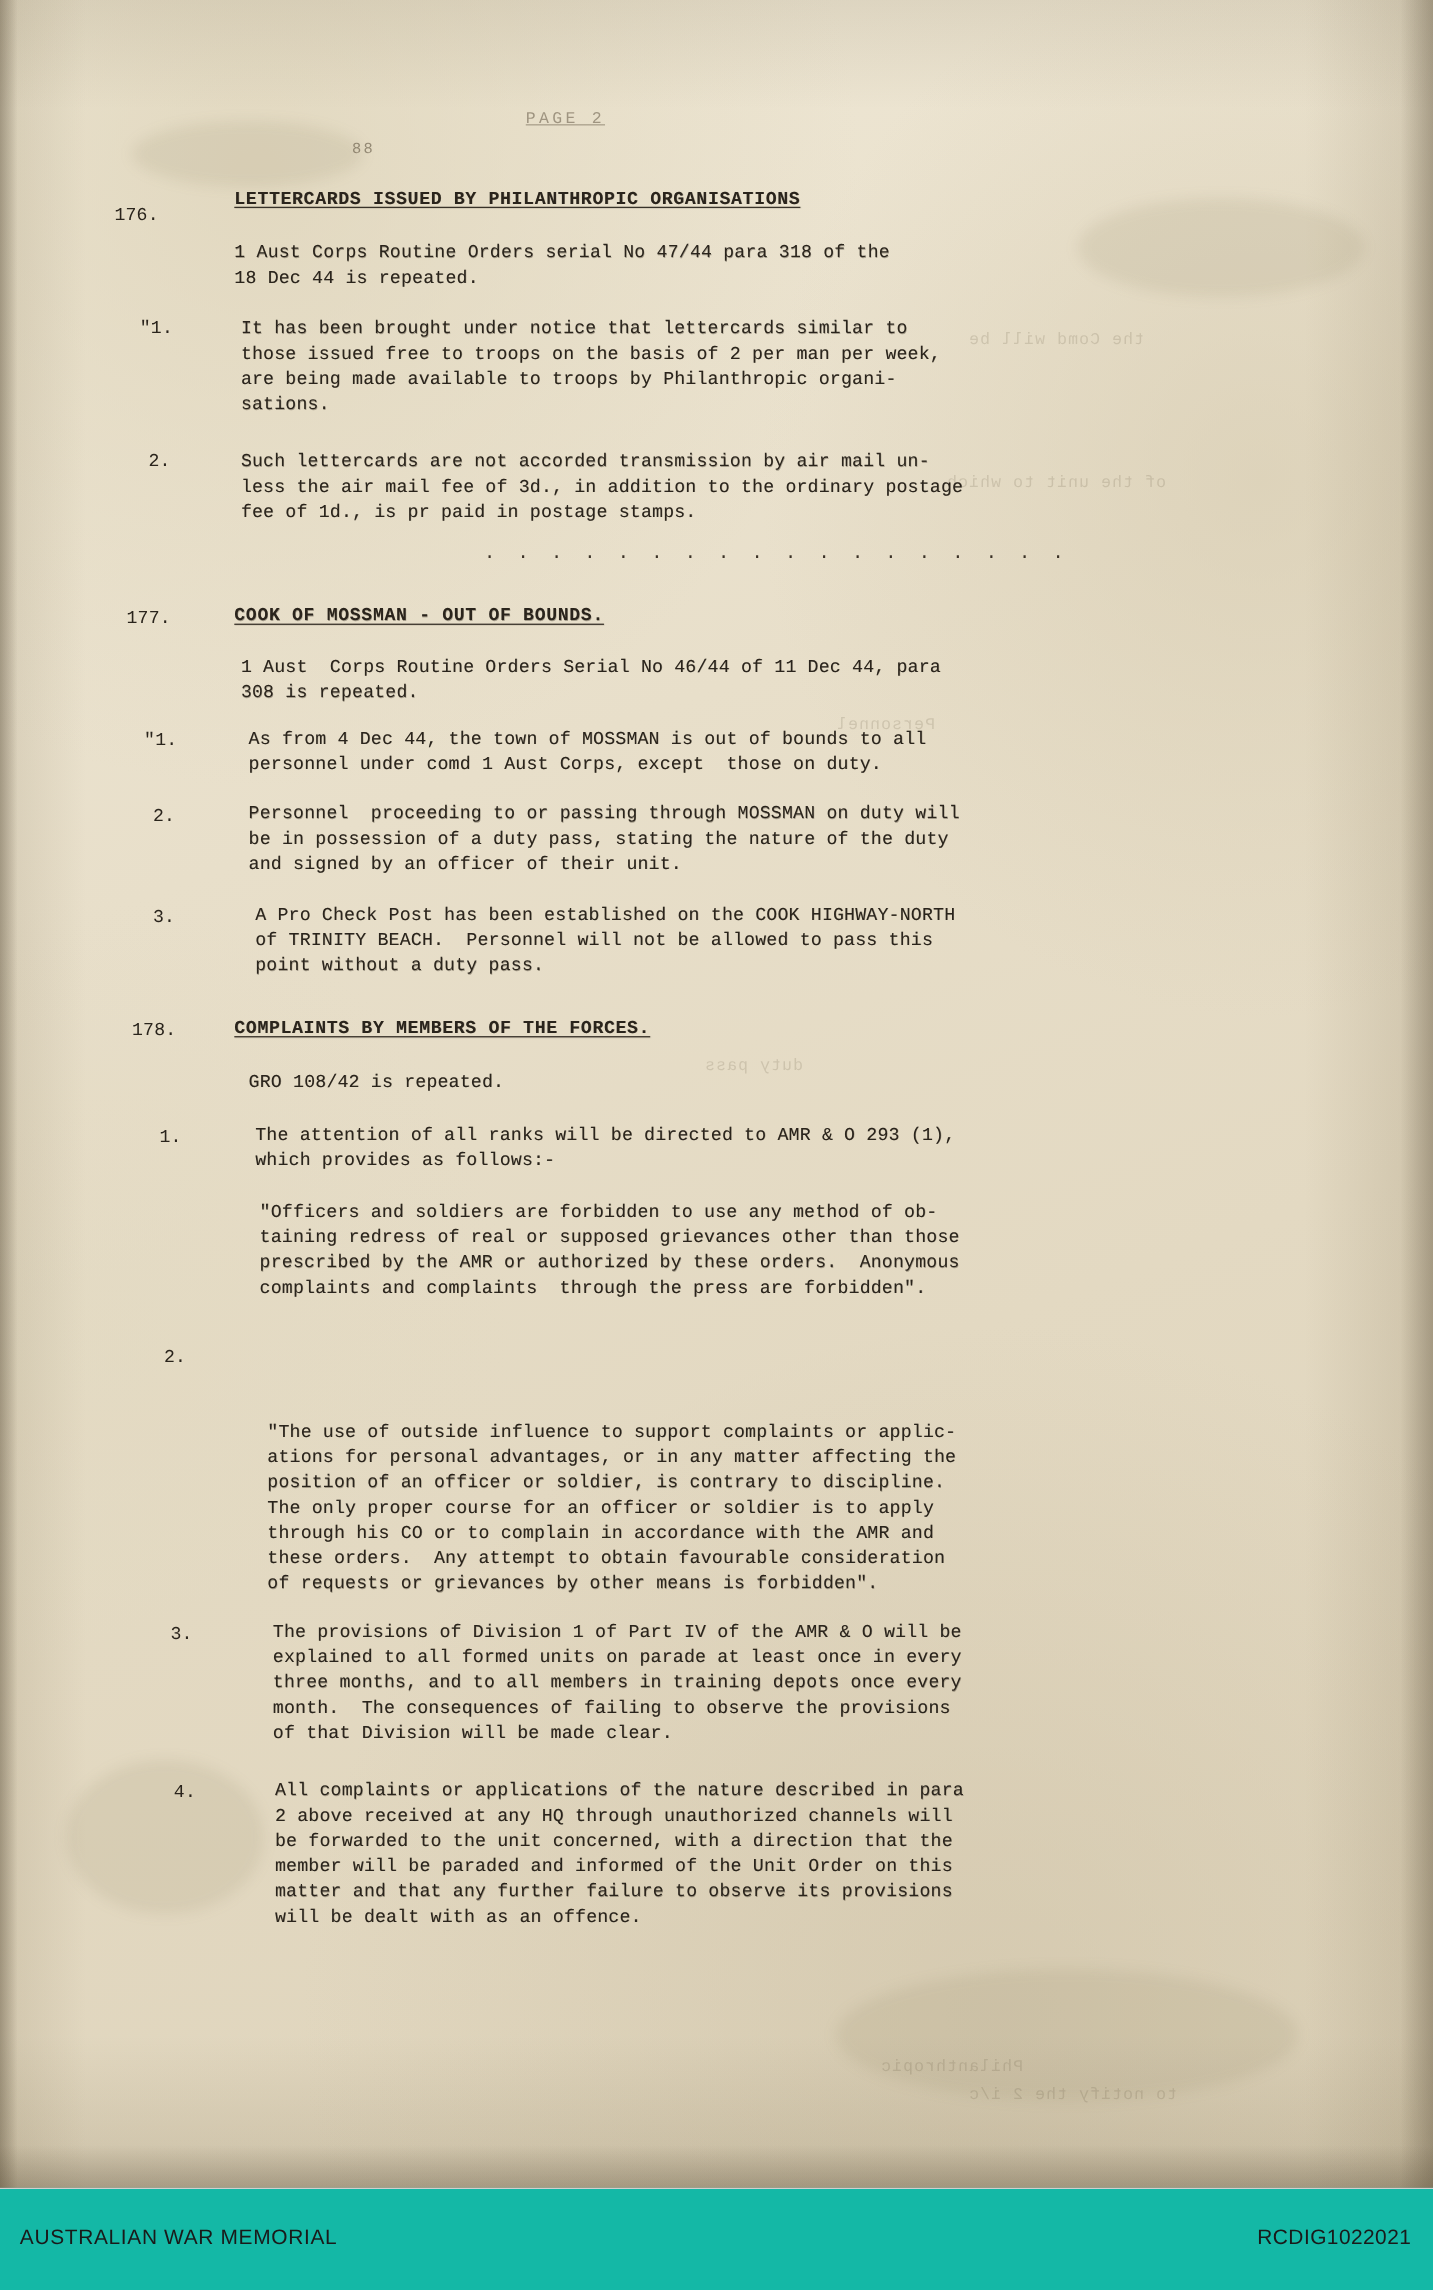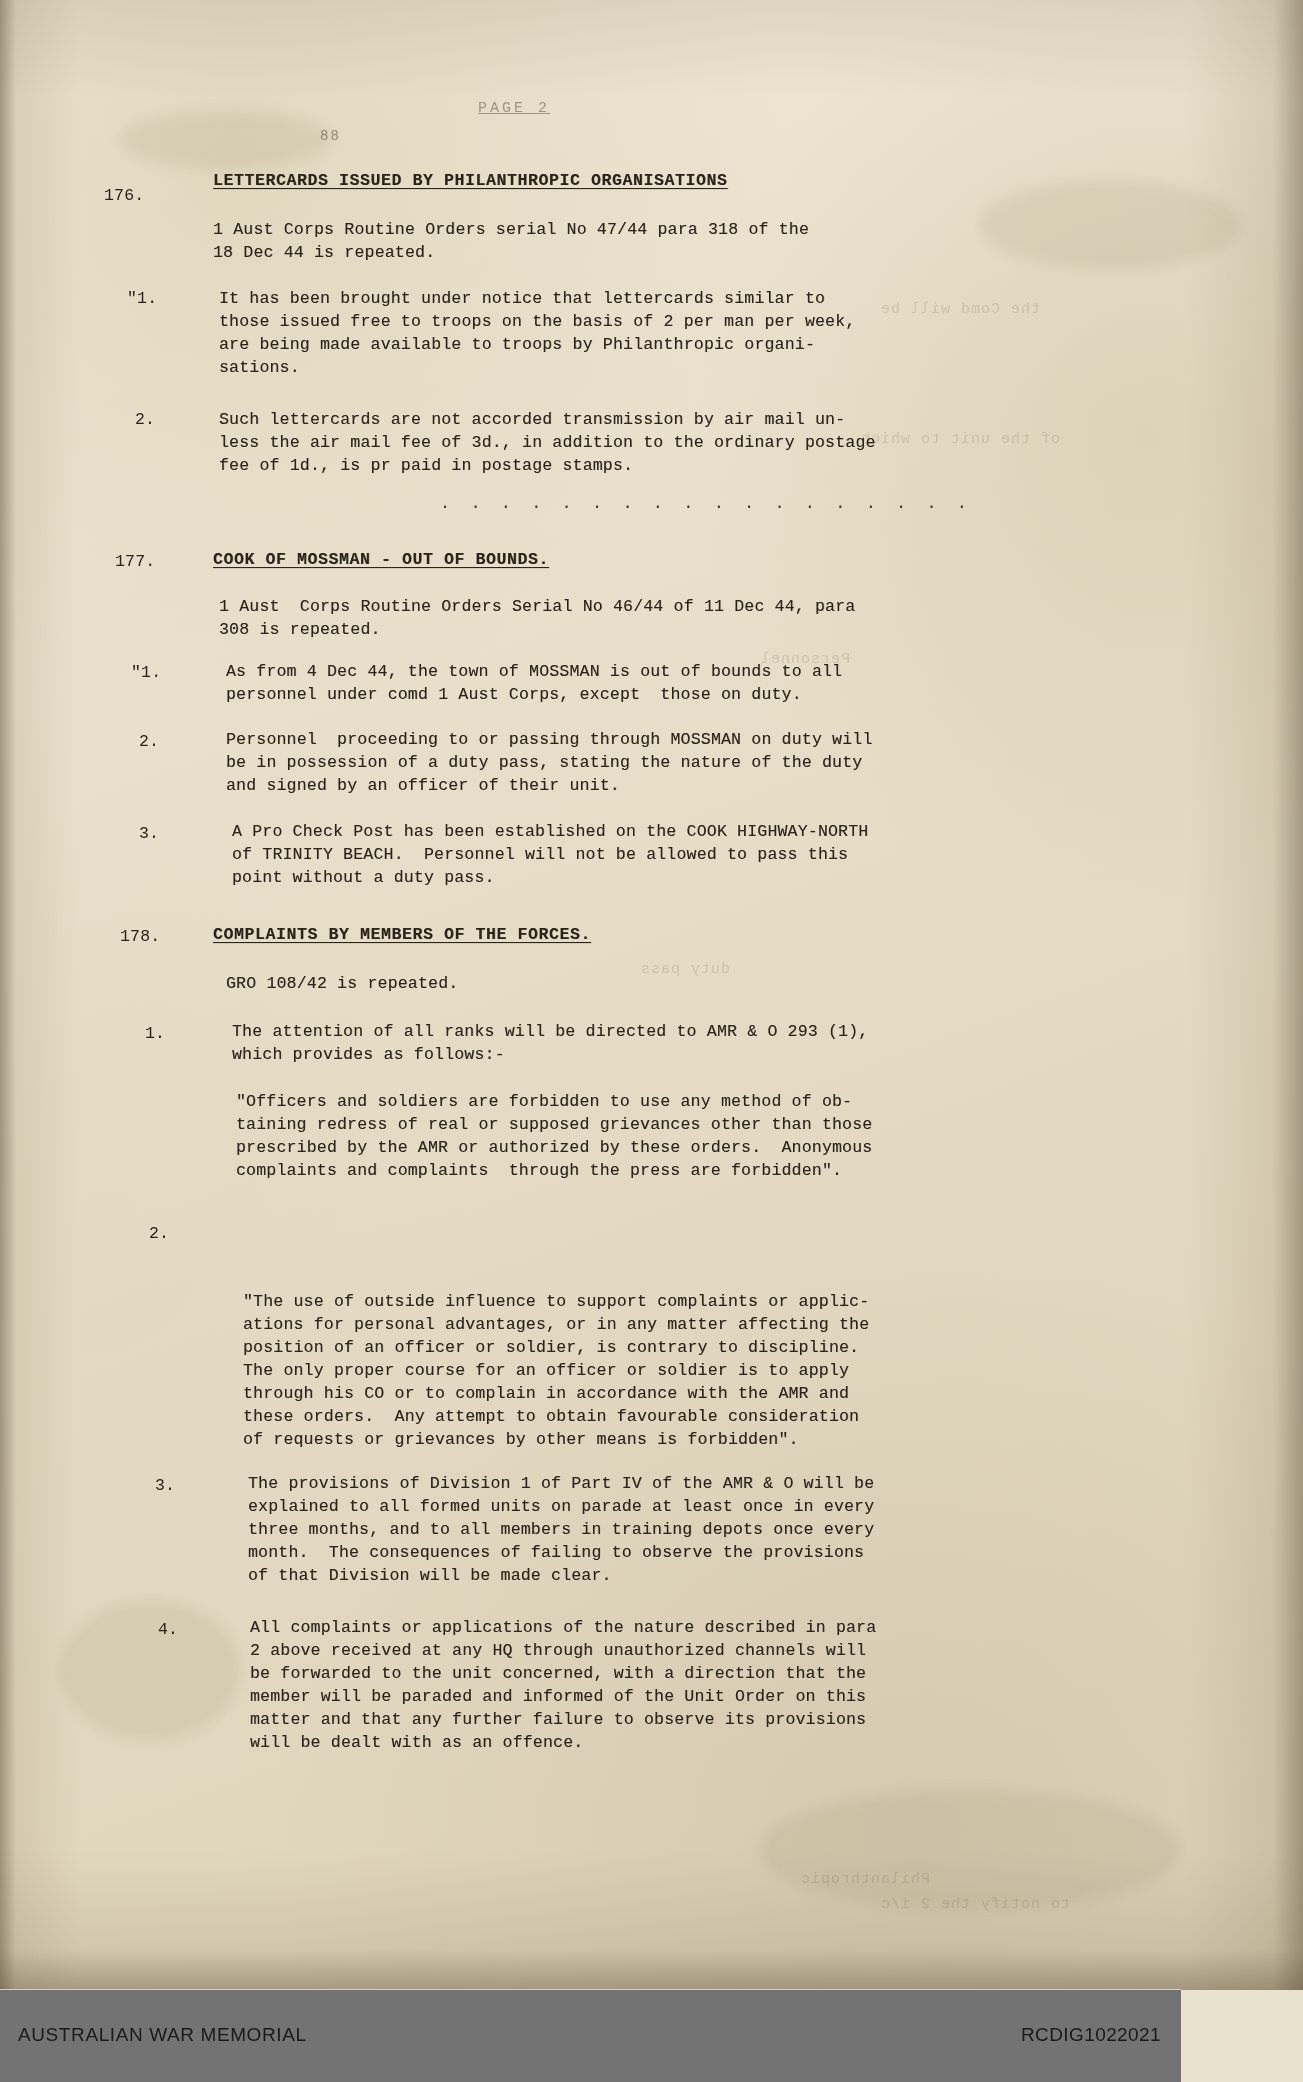--- a/index.html
+++ b/index.html
@@ -126,23 +126,23 @@
     position: absolute;
     left: 0; bottom: 92px;
     width: 1303px; height: 40px;
     background: linear-gradient(0deg, rgba(78,66,46,0.30), rgba(78,66,46,0));
     pointer-events: none;
   }
   
   .footer {
     position: absolute;
     left: 0; bottom: 0;
-    width: 1181px;
+    width: 1303px;
     height: 92px;
-    background: #737373;
+    background: #14b8a6;
     border-top: 1px solid #cfcfcf;
   }
   .footer-left {
     position: absolute;
     left: 18px;
     top: 34px;
     font-family: "Liberation Sans", sans-serif;
     font-size: 19px;
     letter-spacing: 0.6px;
     color: #1a1a1a;

